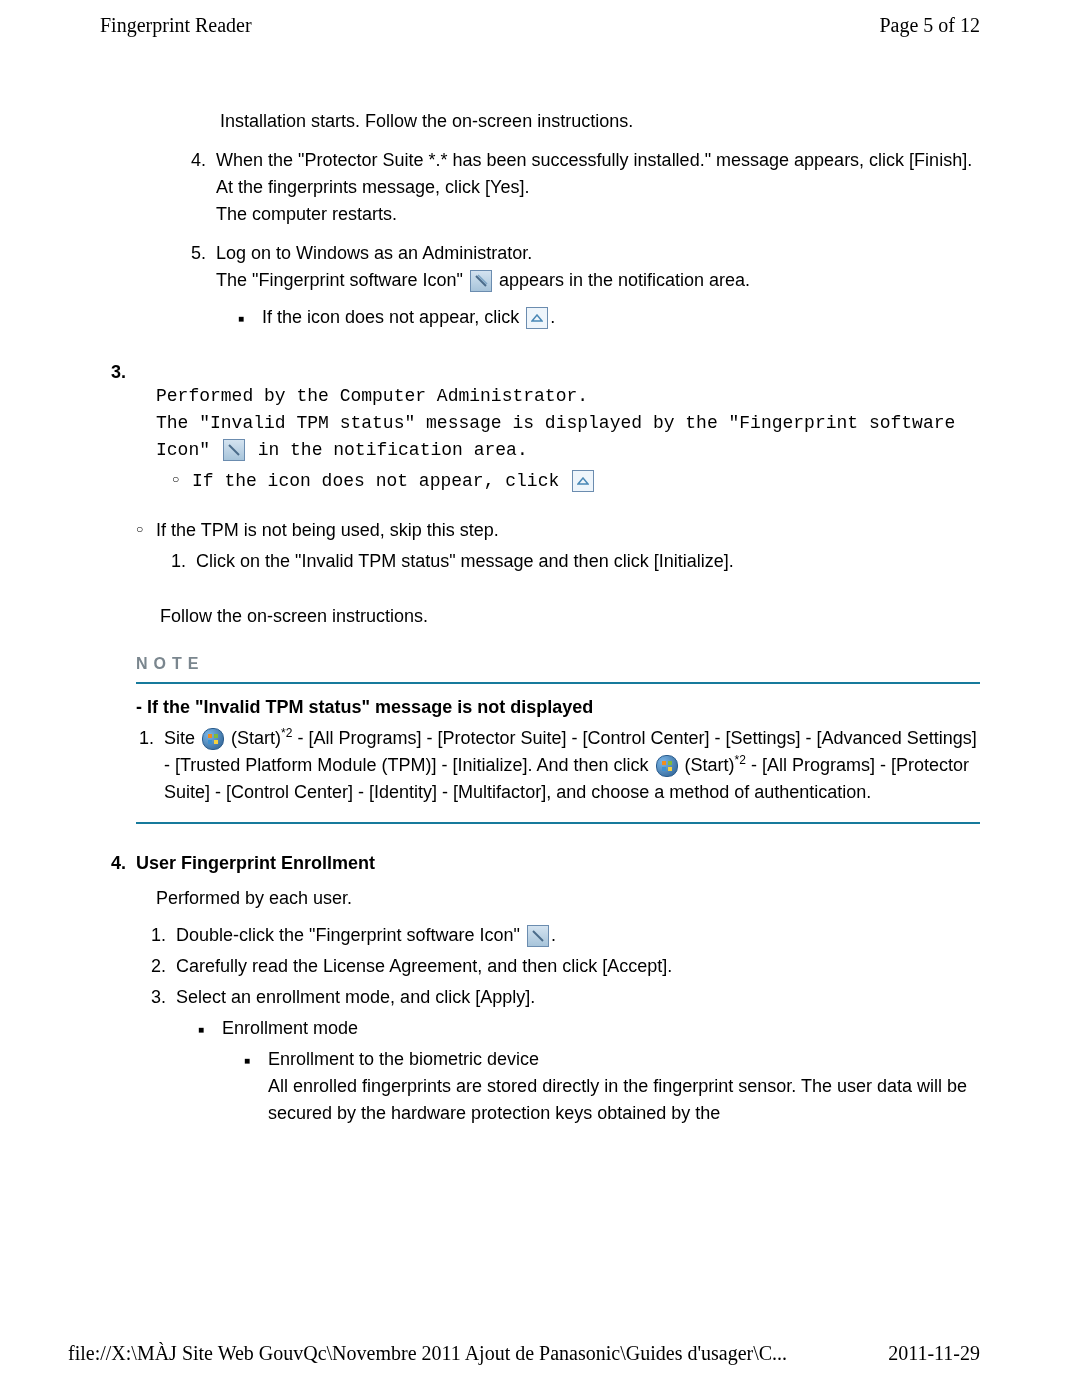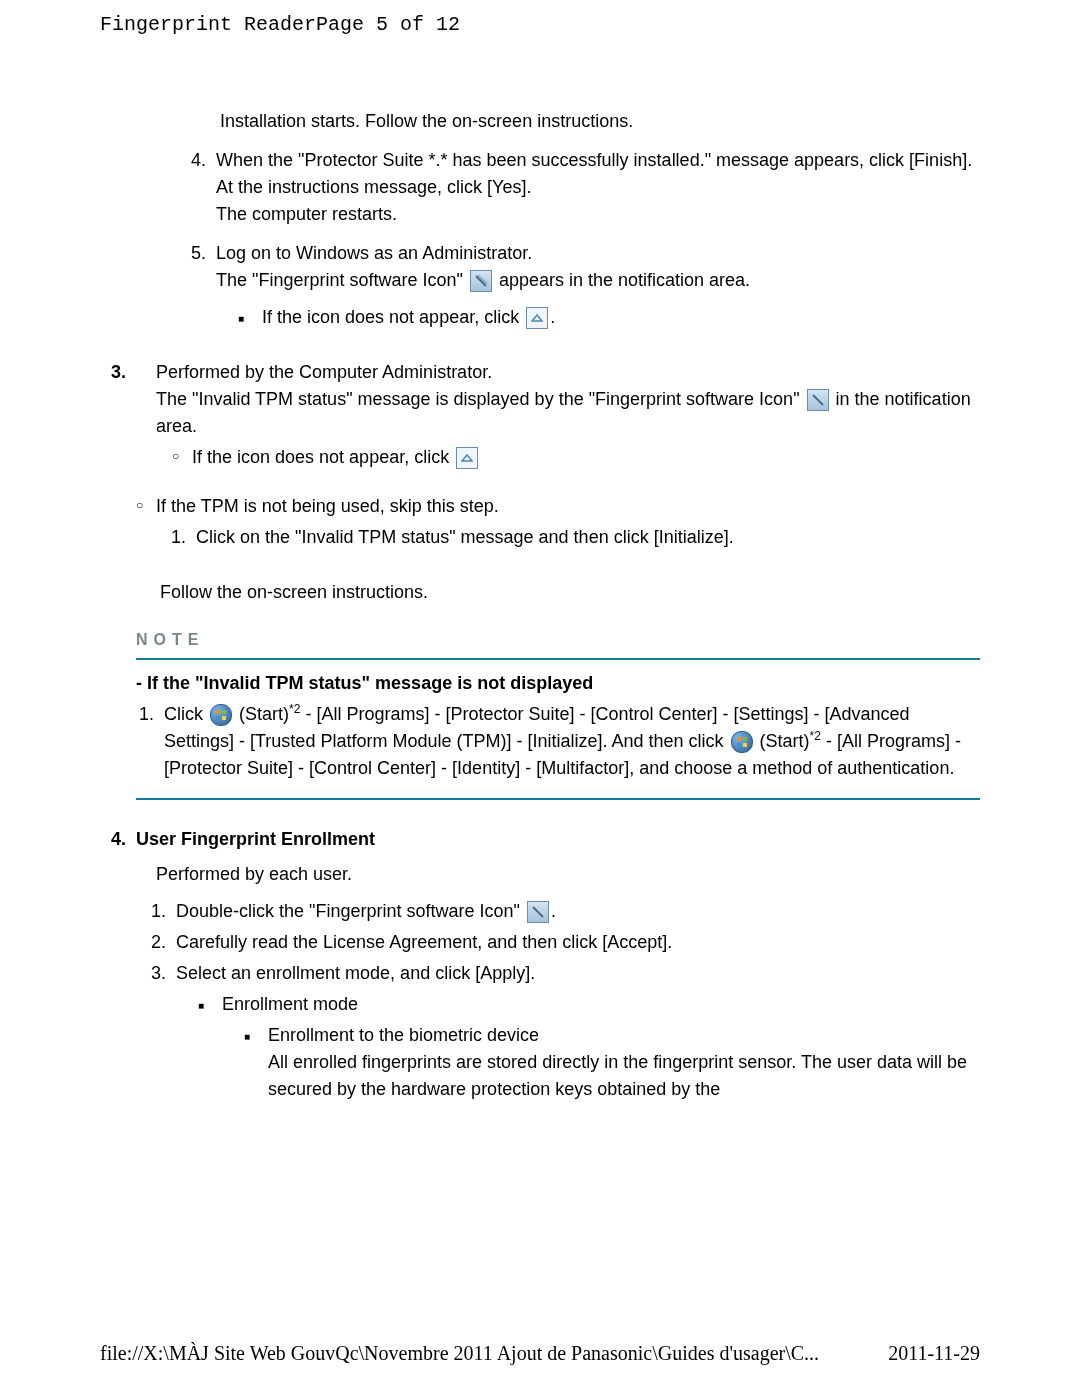--- a/index.html
+++ b/index.html
@@ -12,31 +12,32 @@
     background: #fff;
     width: 1080px;
     line-height: 1.5;
   }
   .page {
     padding: 10px 100px 40px 100px;
     min-height: 1330px;
   }
   .header {
     display: flex;
-    font-family: Liberation Mono, monospace;
+    justify-content: space-between;
+    font-family: Liberation Serif, serif;
     font-size: 20px;
     padding: 0 0 8px 0;
     margin-bottom: 60px;
   }
   .footer {
     display: flex;
     justify-content: space-between;
     font-family: "Times New Roman", Times, serif;
     font-size: 20px;
-    padding: 8px 100px 20px 100px;
+    padding: 8px 100px 20px 68px;
   }
   .indent-1 { margin-left: 80px; }
   .ol-num { list-style: none; padding: 0; margin: 0; }
   .li-num { display: flex; align-items: flex-start; margin-top: 4px; }
   .li-num .num { min-width: 36px; text-align: right; padding-right: 10px; }
   .li-num .body { flex: 1; }
   .bold { font-weight: bold; }
   .bullet-square li { list-style: none; position: relative; padding-left: 24px; margin: 4px 0; }
   .bullet-square li::before { content: "■"; position: absolute; left: 0; font-size: 10px; top: 7px; }
   .bullet-circle li { list-style: none; position: relative; padding-left: 20px; margin: 4px 0; }
@@ -84,21 +85,21 @@
   </div>
 
   <div class="indent-1">
     <div style="margin-left: 40px;">Installation starts. Follow the on-screen instructions.</div>
 
     <div class="ol-num small-gap">
       <div class="li-num">
         <span class="num">4.</span>
         <div class="body">
           <div>When the "Protector Suite *.* has been successfully installed." message appears, click [Finish].</div>
-          <div>At the instructions message, click [Yes].</div>
+          <div>At the fingerprints message, click [Yes].</div>
           <div>The computer restarts.</div>
         </div>
       </div>
 
       <div class="li-num small-gap">
         <span class="num">5.</span>
         <div class="body">
           <div>Log on to Windows as an Administrator.</div>
           <div>
             <span>The "Fingerprint software Icon"</span>
@@ -118,21 +119,21 @@
           </ul>
         </div>
       </div>
     </div>
   </div>
 
   <div class="ol-num section-gap">
     <div class="li-num">
       <span class="num bold">3.</span>
       <div class="body">
-        <div style="margin-left: 20px; margin-top:0;">
+        <div style="margin-left: 20px; margin-top:24px;font-family:Liberation Mono, monospace;">
           <div>Performed by the Computer Administrator.</div>
           <div>
             <span>The "Invalid TPM status" message is displayed by the "Fingerprint software Icon"</span>
             <span class="icon-fp"><svg width="14" height="14" viewBox="0 0 14 14">
                   <path d="M2 2 L12 12" stroke="#4a6b8a" stroke-width="2"></path>
                 </svg></span>
             <span>in the notification area.</span>
           </div>
           <ul class="bullet-circle" style="margin-left: 16px;">
             <li>
@@ -159,21 +160,21 @@
 
         <div class="note-title">NOTE</div>
         <hr class="note-hr">
 
         <div class="bold" style="margin-top:10px;">- If the "Invalid TPM status" message is not displayed</div>
 
         <div class="ol-num" style="margin-top:2px;">
           <div class="li-num">
             <span class="num" style="min-width:28px;">1.</span>
             <div class="body">
-              <span>Click</span>
+              <span>Site</span>
               <span class="icon-start"><svg width="12" height="12" viewBox="0 0 12 12">
                     <rect x="1" y="1" width="4" height="4" fill="#f28c1c"></rect>
                     <rect x="7" y="1" width="4" height="4" fill="#7fba3d"></rect>
                     <rect x="1" y="7" width="4" height="4" fill="#3c90d0"></rect>
                     <rect x="7" y="7" width="4" height="4" fill="#f7d23e"></rect>
                   </svg></span>
               <span>(Start)</span><sup>*2</sup><span> - [All Programs] - [Protector Suite] - [Control Center] - [Settings] - [Advanced Settings] - [Trusted Platform Module (TPM)] - [Initialize]. And then click</span>
               <span class="icon-start"><svg width="12" height="12" viewBox="0 0 12 12">
                     <rect x="1" y="1" width="4" height="4" fill="#f28c1c"></rect>
                     <rect x="7" y="1" width="4" height="4" fill="#7fba3d"></rect>

